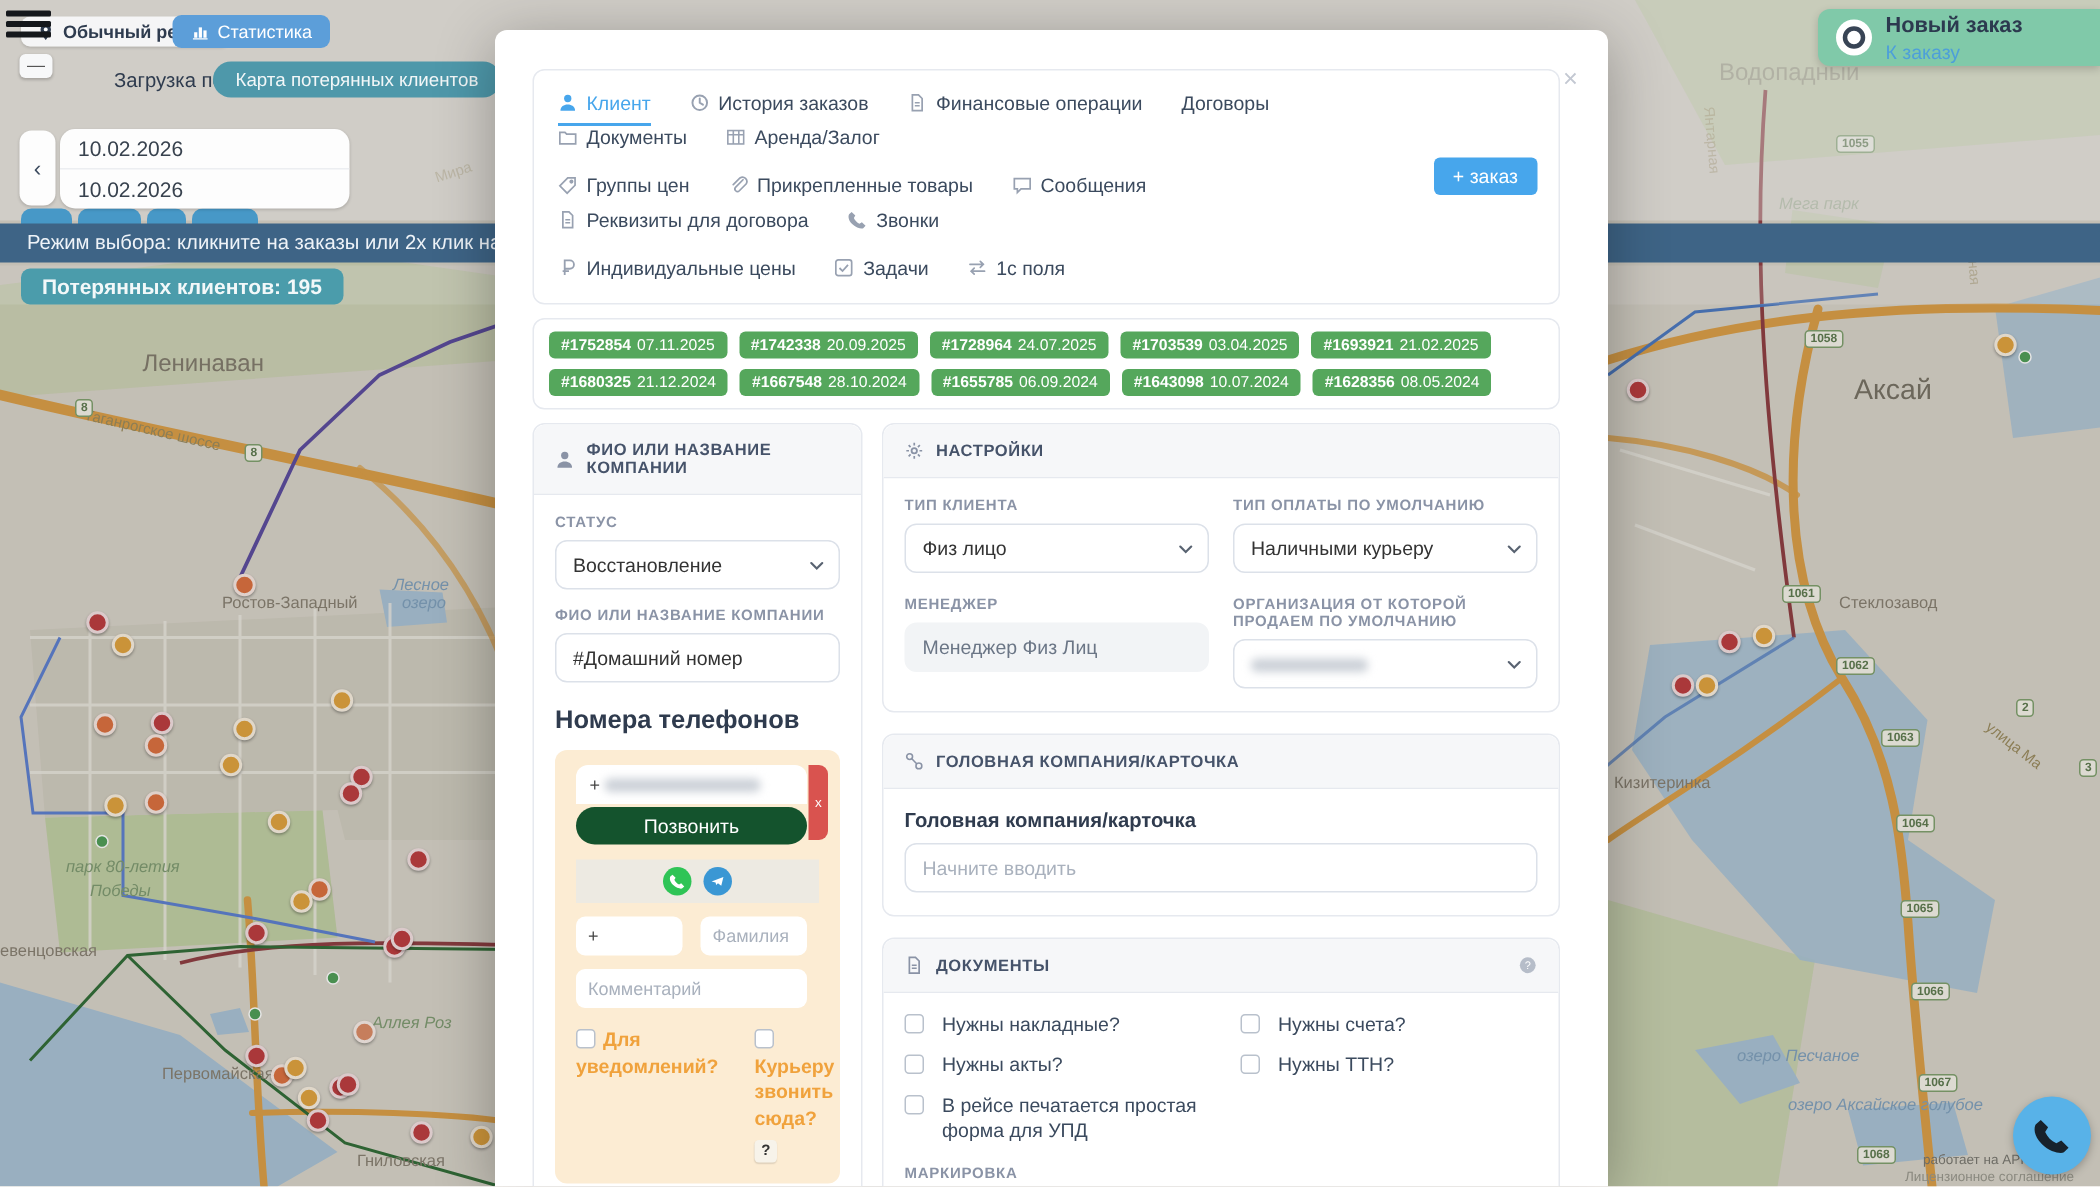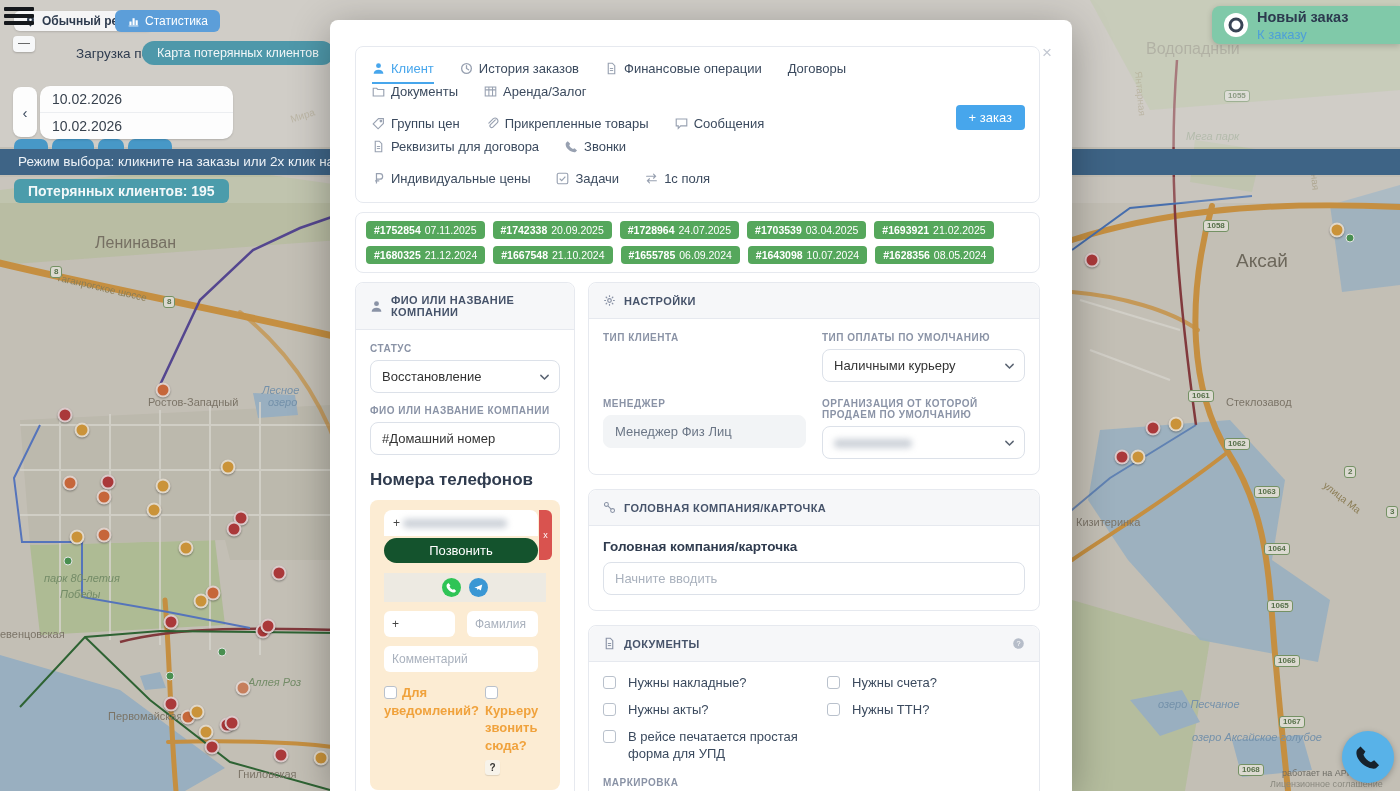--- a/index.html
+++ b/index.html
@@ -124,21 +124,21 @@
   .pc-phone { background:#fff; border-radius:8px 8px 0 0; padding:6px 9px; font-size:12px; color:#444; }
   .pc-call { background:#14532d; color:#fff; text-align:center; border-radius:0 0 14px 14px; padding:5px 0;
       font-size:13px; cursor:pointer; border-radius:14px; margin-top:2px; }
   .pc-apps { background:#edeae2; margin:10px -8px 0 0; padding:5px 0; display:flex; justify-content:center; gap:8px; }
   .app-dot { width:19px; height:19px; border-radius:50%; display:flex; align-items:center; justify-content:center; cursor:pointer; }
   .app-dot svg { width:11px; height:11px; }
   .wa { background:#2fc456; } .tg { background:#3a97d4; }
   .pc-row { display:flex; gap:12px; margin-top:9px; }
   .pc-in { background:#fff; border-radius:6px; padding:6px 8px; font-size:12px; color:#444; flex:1; min-height:26px; }
   .pc-in.ph { color:#a9b1bd; }
-  .pc-checks { display:flex; gap:6px; margin-top:12px; }
+  .pc-checks { display:flex; gap:24px; margin-top:12px; }
   .pc-check { flex:1; font-size:13px; font-weight:bold; color:#f0a23c; line-height:1.35; }
   .cb { display:inline-block; width:13px; height:13px; border:1.5px solid #b9c1cc; border-radius:3px; background:#fff;
       vertical-align:-2px; margin-right:5px; flex:none; }
   .q-chip { display:inline-block; background:#f7f3ea; color:#333; border-radius:3px; font-size:10px; font-weight:bold;
       width:15px; height:15px; text-align:center; line-height:15px; margin-top:6px; box-shadow:0 1px 1px rgba(0,0,0,.12); }
 
   .grid2 { display:grid; grid-template-columns:1fr 1fr; column-gap:26px; row-gap:13px;gap:16px; }
   .doc-checks { display:grid; grid-template-columns:1fr 1fr; column-gap:26px; }
   .doc-check { display:flex; align-items:flex-start; gap:7px; font-size:13px; color:#3b4a5e; margin-bottom:10px; line-height:1.3; }
   .doc-check .cb { margin-top:1px; }
@@ -461,21 +461,21 @@
       <button class="btn-add-order">+ заказ</button>
     </div>
 
     <div class="orders-box" id="orders-box">
         <span class="order-badge"><b>#1752854</b><span>07.11.2025</span></span>
         <span class="order-badge"><b>#1742338</b><span>20.09.2025</span></span>
         <span class="order-badge"><b>#1728964</b><span>24.07.2025</span></span>
         <span class="order-badge"><b>#1703539</b><span>03.04.2025</span></span>
         <span class="order-badge"><b>#1693921</b><span>21.02.2025</span></span>
         <span class="order-badge"><b>#1680325</b><span>21.12.2024</span></span>
-        <span class="order-badge"><b>#1667548</b><span>21.10.2024</span></span>
+        <span class="order-badge"><b>#1667548</b><span>28.10.2024</span></span>
         <span class="order-badge"><b>#1655785</b><span>06.09.2024</span></span>
         <span class="order-badge"><b>#1643098</b><span>10.07.2024</span></span>
         <span class="order-badge"><b>#1628356</b><span>08.05.2024</span></span>
       </div>
 
     <div class="cols">
 
       <div class="col-left">
         <div class="card">
           <div class="card-h">
@@ -551,20 +551,28 @@
                 <svg viewBox="0 0 16 16" fill="none" stroke="currentColor" stroke-width="1.5">
                   <circle cx="8" cy="8" r="2.2"></circle>
                   <path d="M8 1.5v2.2M8 12.3v2.2M1.5 8h2.2M12.3 8h2.2M3.4 3.4 5 5M11 11l1.6 1.6M12.6 3.4 11 5M5 11l-1.6 1.6" stroke-width="1.4"></path>
                 </svg>
               </span>
             <span class="t">НАСТРОЙКИ</span>
           </div>
           <div class="card-b grid2">
             <div>
               <div class="flabel">ТИП КЛИЕНТА</div>
+              <div class="control">
+                <span>Физ лицо</span>
+                <span class="ic chev">
+                    <svg viewBox="0 0 16 16" fill="none" stroke="currentColor" stroke-width="1.8" stroke-linecap="round">
+                      <path d="M3.5 6l4.5 4.5L12.5 6"></path>
+                    </svg>
+                  </span>
+              </div>
             </div>
             <div>
               <div class="flabel">ТИП ОПЛАТЫ ПО УМОЛЧАНИЮ</div>
               <div class="control">
                 <span>Наличными курьеру</span>
                 <span class="ic chev">
                     <svg viewBox="0 0 16 16" fill="none" stroke="currentColor" stroke-width="1.8" stroke-linecap="round">
                       <path d="M3.5 6l4.5 4.5L12.5 6"></path>
                     </svg>
                   </span>

